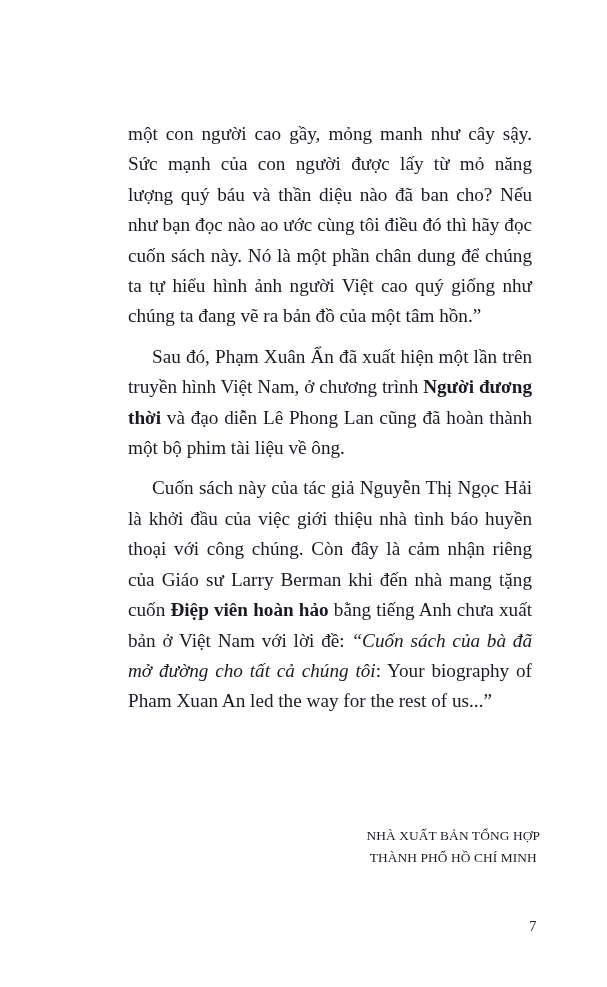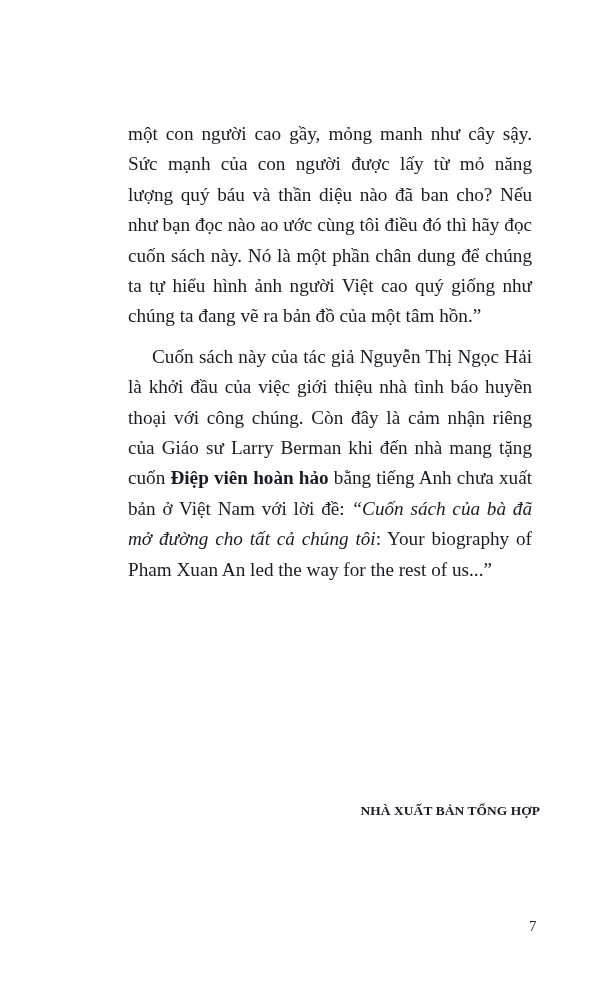--- a/index.html
+++ b/index.html
@@ -32,24 +32,24 @@
     }
     .page b {
       font-weight: bold;
     }
     .page i {
       font-style: italic;
     }
     .signature {
       position: absolute;
       right: 67px;
-      top: 800px;
+      top: 825px;
       text-align: center;
       font-family: "Liberation Serif", "DejaVu Serif", serif;
-      font-weight: bold;
+      font-weight: normal;
       font-size: 13.4px;
       line-height: 22px;
       color: #1a1a24;
       letter-spacing: 0.1px;
     }
     .page-number {
       position: absolute;
       left: 529px;
       top: 918px;
       font-family: "Liberation Serif", "DejaVu Serif", serif;
@@ -58,21 +58,25 @@
     }
   </style>
 </head>
 <body>
 
 <div class="page">
   <p>
     <span>một con người cao gầy, mỏng manh như cây sậy. Sức mạnh của con người được lấy từ mỏ năng lượng quý báu và thần diệu nào đã ban cho? Nếu như bạn đọc nào ao ước cùng tôi điều đó thì hãy đọc cuốn sách này. Nó là một phần chân dung để chúng ta tự hiểu hình ảnh người Việt cao quý giống như chúng ta đang vẽ ra bản đồ của một tâm hồn.”</span>
   </p>
   <p class="indent">
+    <span>Sau đó, Phạm Xuân Ẩn đã xuất hiện một lần trên truyền hình Việt Nam, ở chương trình </span><b>Người đương thời</b><span> và đạo diễn Lê Phong Lan cũng đã hoàn thành một bộ phim tài liệu về ông.</span>
+  </p>
+  <p class="indent">
     <span>Cuốn sách này của tác giả Nguyễn Thị Ngọc Hải là khởi đầu của việc giới thiệu nhà tình báo huyền thoại với công chúng. Còn đây là cảm nhận riêng của Giáo sư Larry Berman khi đến nhà mang tặng cuốn </span><b>Điệp viên hoàn hảo</b><span> bằng tiếng Anh chưa xuất bản ở Việt Nam với lời đề: </span><i>“Cuốn sách của bà đã mở đường cho tất cả chúng tôi</i><span>: Your biography of Pham Xuan An led the way for the rest of us...”</span>
   </p>
 </div>
 
 <div class="signature">
   <div>NHÀ XUẤT BẢN TỔNG HỢP</div>
+  <div>THÀNH PHỐ HỒ CHÍ MINH</div>
 </div>
 
 <div class="page-number">7</div>
 
 </body></html>

